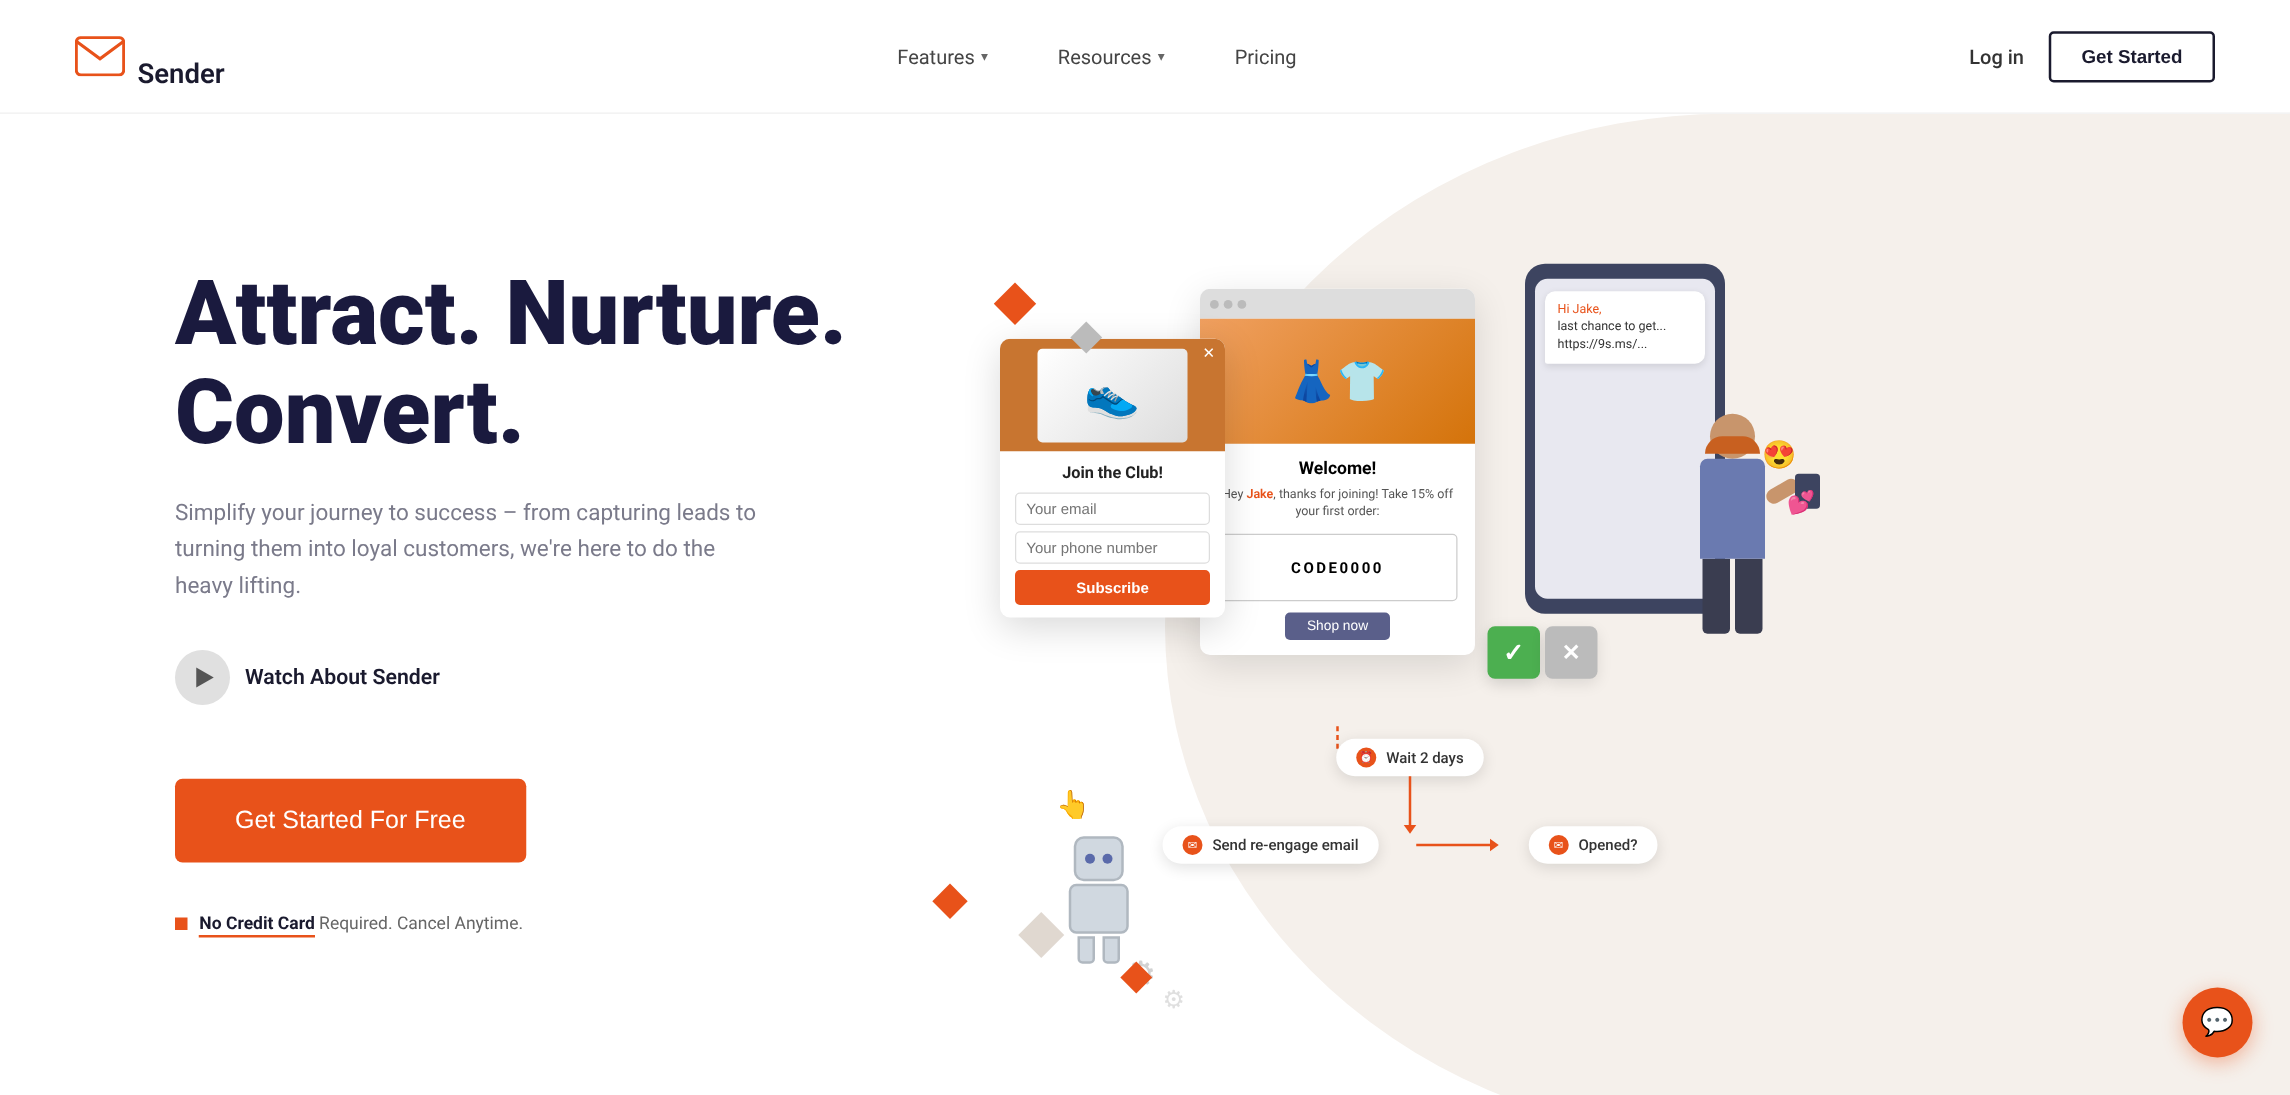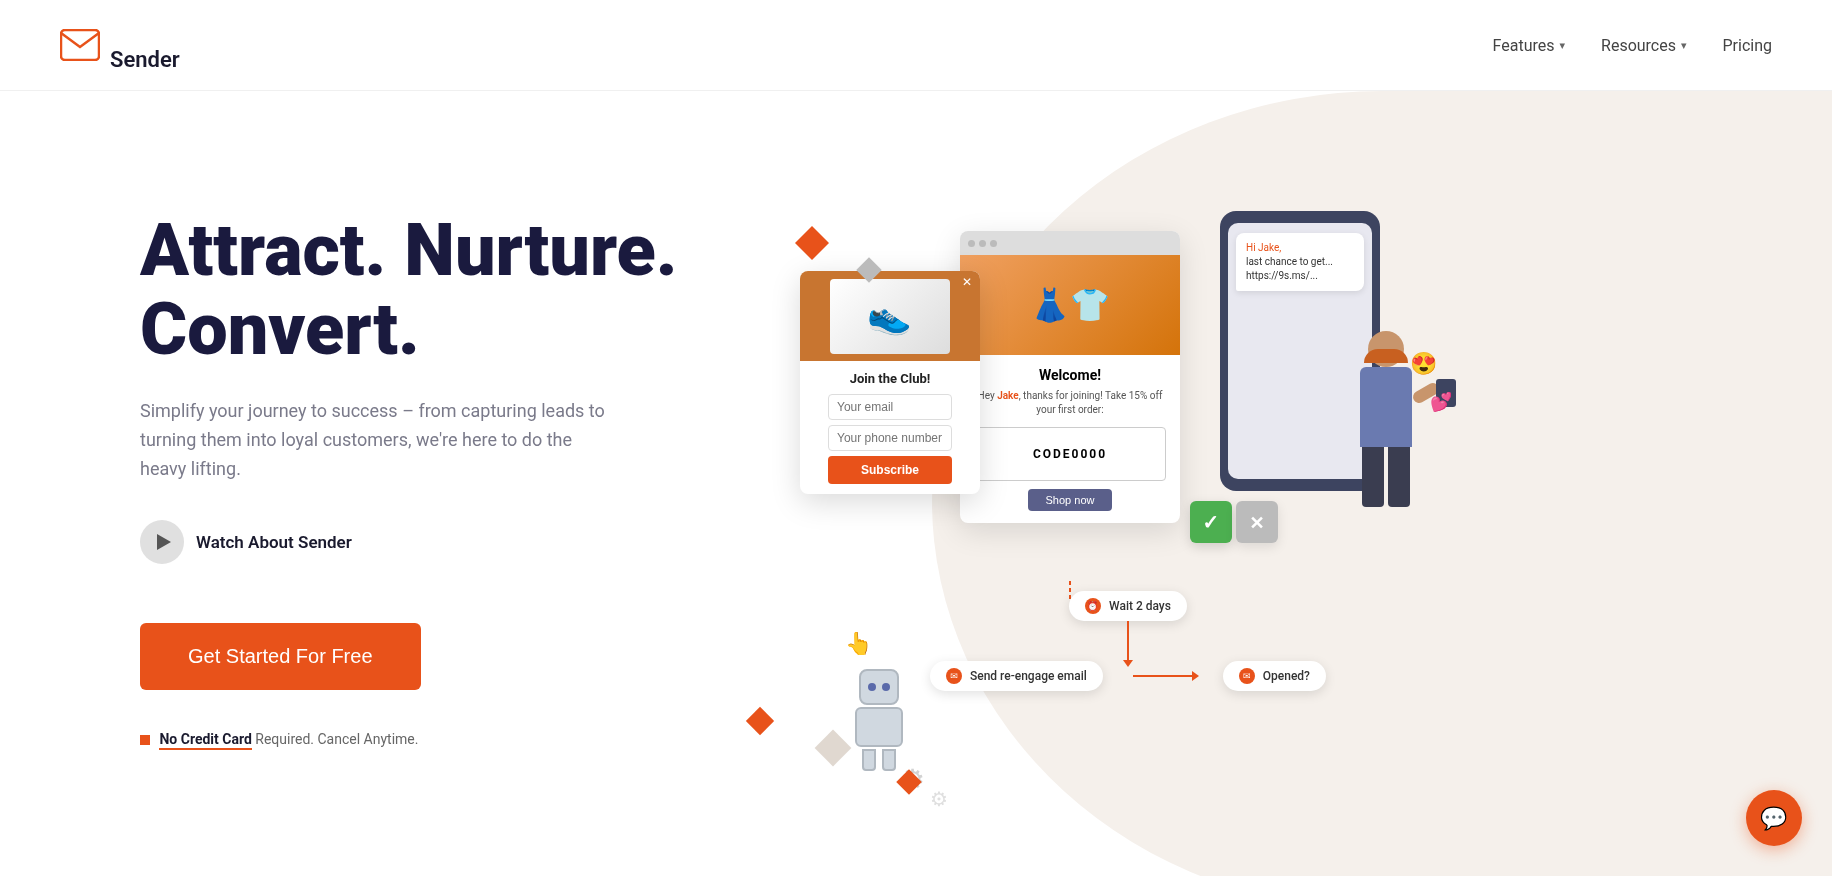--- a/index.html
+++ b/index.html
@@ -32,21 +32,21 @@
       height: 32px;
     }
     .logo-text {
       font-size: 22px;
       font-weight: 600;
       color: #1a1a2e;
       margin-top: 29px;
     }
     .nav-links {
       display: flex;
-      gap: 36px;
+      gap: 56px;
       list-style: none;
     }
     .nav-links li a {
       text-decoration: none;
       color: #444;
       font-size: 16px;
       display: flex;
       align-items: center;
       gap: 5px;
     }
@@ -222,21 +222,21 @@
       width: 120px;
       height: 75px;
       background: linear-gradient(135deg, #fff 0%, #ddd 100%);
       border-radius: 4px;
       display: flex;
       align-items: center;
       justify-content: center;
       font-size: 36px;
     }
     .popup-body {
-      padding: 10px 28px;
+      padding: 10px 12px;
     }
     .popup-title {
       font-size: 13px;
       font-weight: 700;
       text-align: center;
       margin-bottom: 8px;
       color: #222;
     }
     .popup-input {
       width: 100%;
@@ -473,20 +473,24 @@
         <span>Resources</span>
         <span class="chevron">▾</span>
       </a>
     </li>
     <li>
       <a href="#">
         <span>Pricing</span>
       </a>
     </li>
   </ul>
+  <div class="nav-actions">
+    <a href="#" class="login-btn">Log in</a>
+    <button class="get-started-btn">Get Started</button>
+  </div>
 </nav>
 
 <section class="hero">
 
   <div class="hero-left">
     <h1 class="hero-title">
       <span>Attract. Nurture.</span><br>
       <span>Convert.</span>
     </h1>
     <p class="hero-subtitle">Simplify your journey to success – from capturing leads to turning them into loyal customers, we're here to do the heavy lifting.</p>

